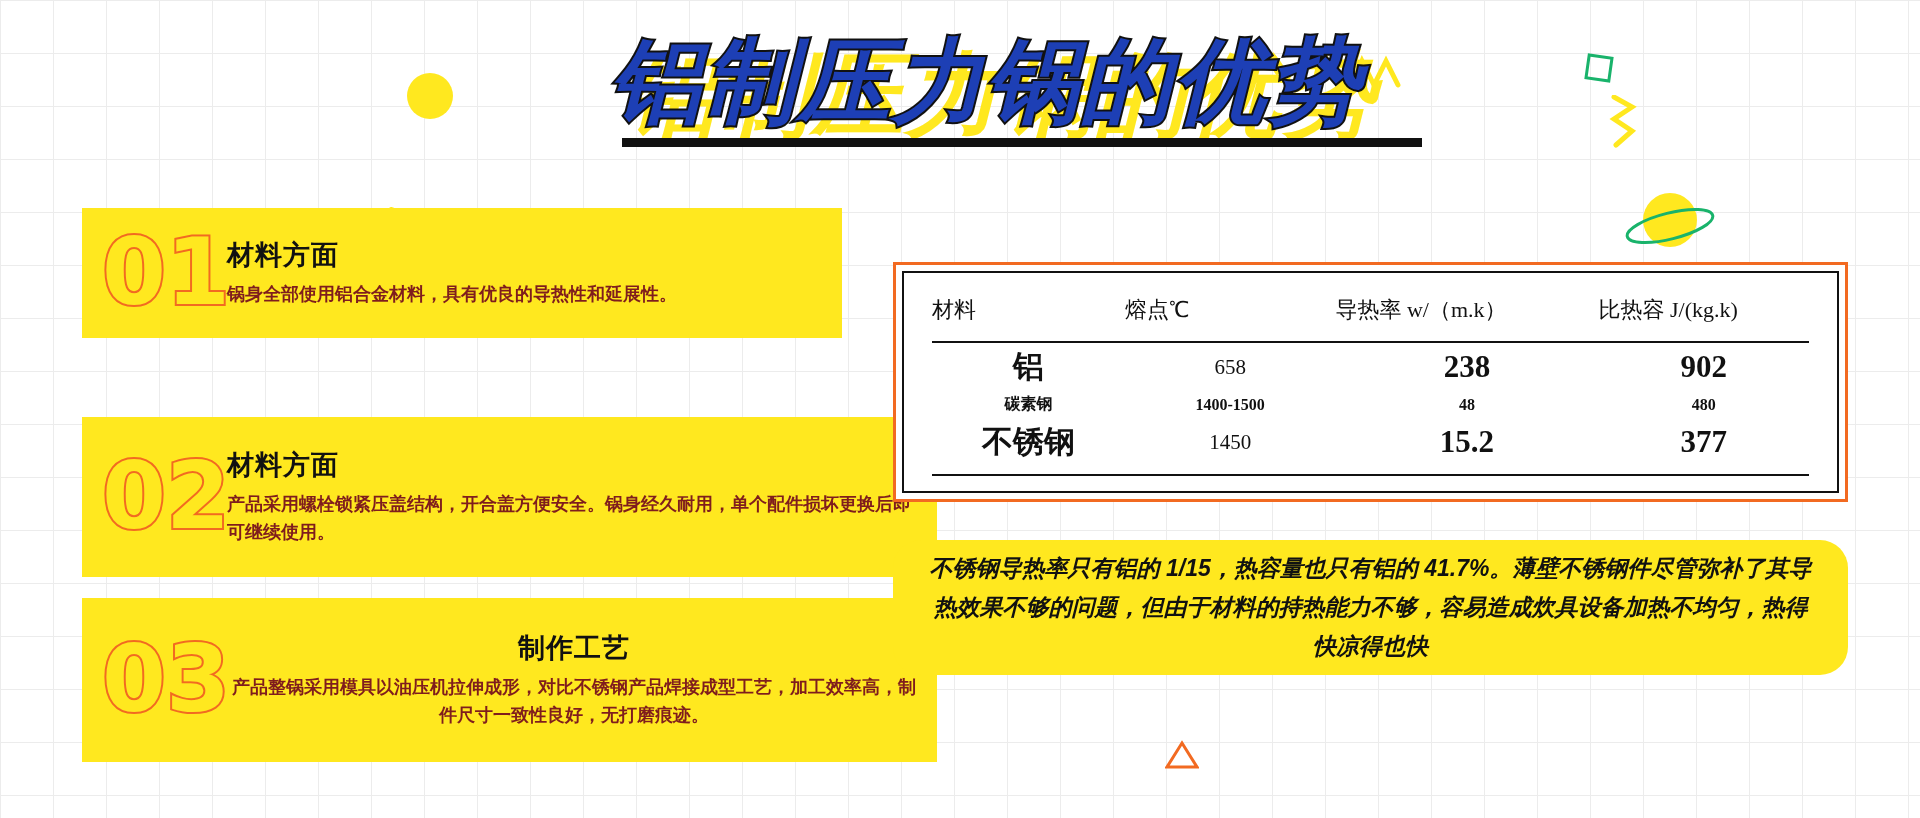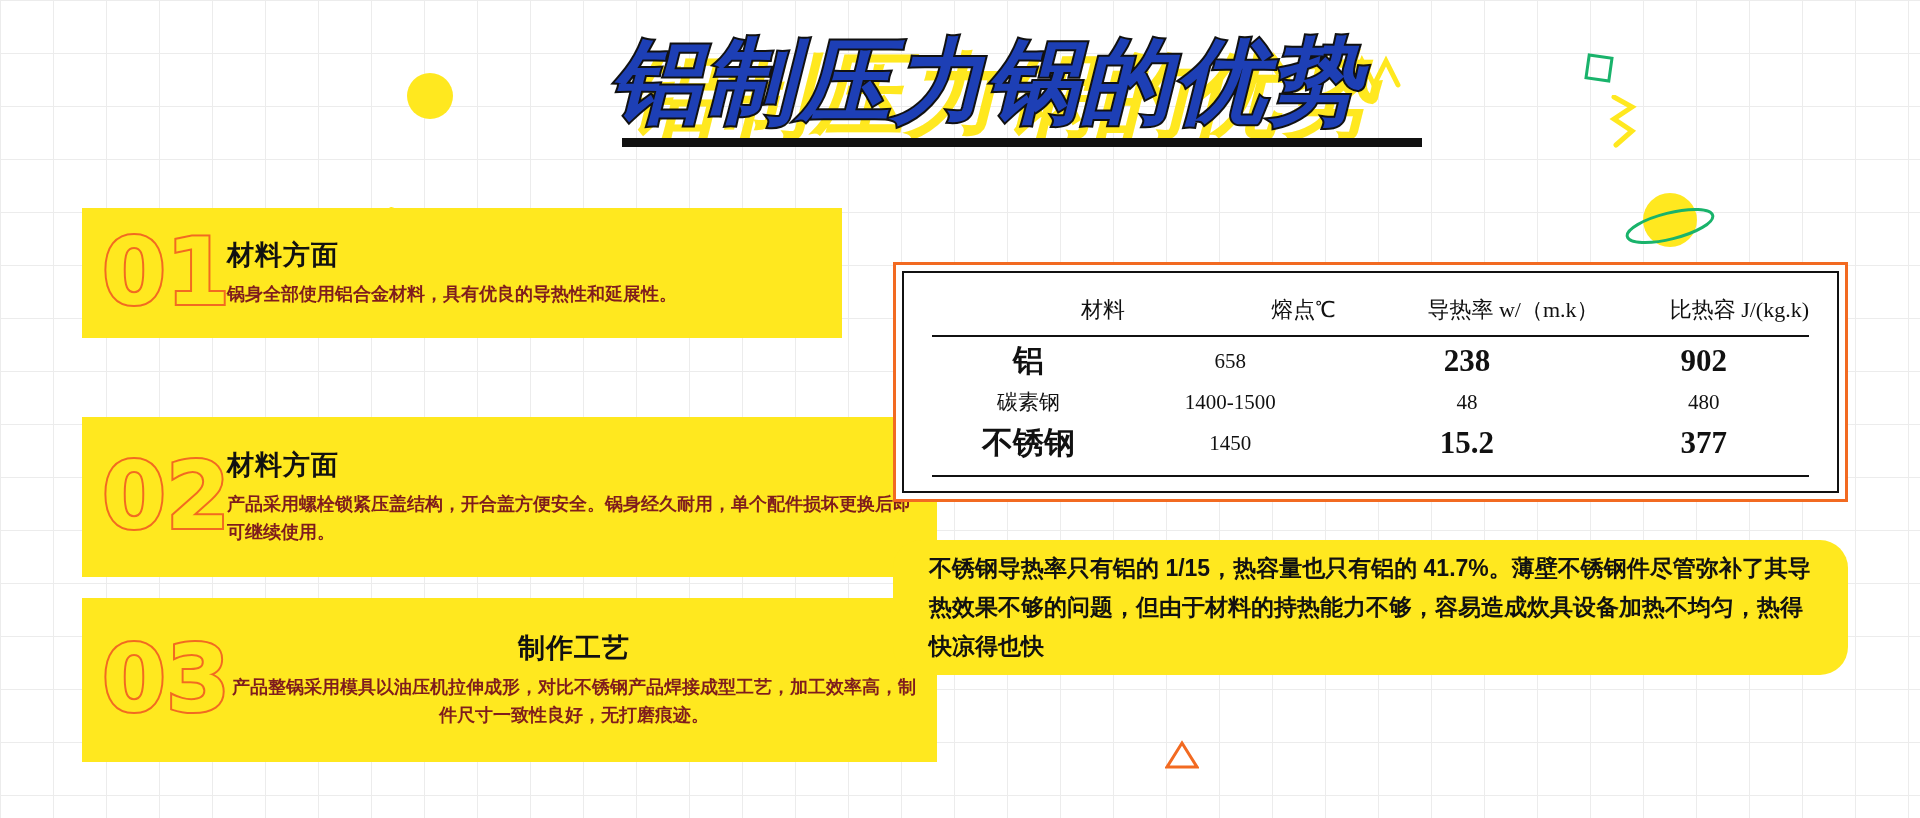--- a/index.html
+++ b/index.html
@@ -119,52 +119,53 @@
   }
   table.spec {
     width: 100%;
     border-collapse: collapse;
     font-family: "Liberation Serif", serif;
   }
   table.spec th {
     font-weight: normal;
     font-size: 22px;
     color: #111111;
-    padding: 4px 0 10px 0;
+    padding: 4px 0 16px 0;
     border-bottom: 2px solid #111111;
-    text-align: right;
+    text-align: left;
   }
   table.spec td {
     text-align: center;
     color: #111111;
     padding: 3px 0;
   }
   .r-strong td { font-size: 31px; font-weight: bold; }
   .r-strong td.small { font-size: 21px; font-weight: normal; }
-  .r-normal td { font-size: 21px; font-weight: normal; }
+  .r-normal td { font-size: 16px; font-weight: bold; }
   table.spec tr.last td { border-bottom: 2px solid #111111; padding-bottom: 11px; }
   .mat-cell { font-family: "DejaVu Sans", sans-serif; }
 
   
   .note {
     position: absolute;
     left: 893px; top: 540px;
     width: 955px; height: 135px;
     background: #ffe81f;
     border-radius: 28px;
     display: flex; align-items: center; justify-content: center;
     padding: 0 36px;
   }
   .note p {
     margin: 0;
     font-weight: bold;
     font-size: 23px;
     line-height: 1.7;
     color: #111111;
-    text-align: left;
+    text-align: center;
+    font-style: italic;
   }
 </style>
 </head>
 <body>
 
 <div class="deco dot-yellow"></div>
 <div class="deco sq-green"></div>
 
 <svg class="deco planet" width="90" height="90" viewBox="0 0 90 90">
   <circle cx="45" cy="40" r="27" fill="#ffe81f"></circle>

